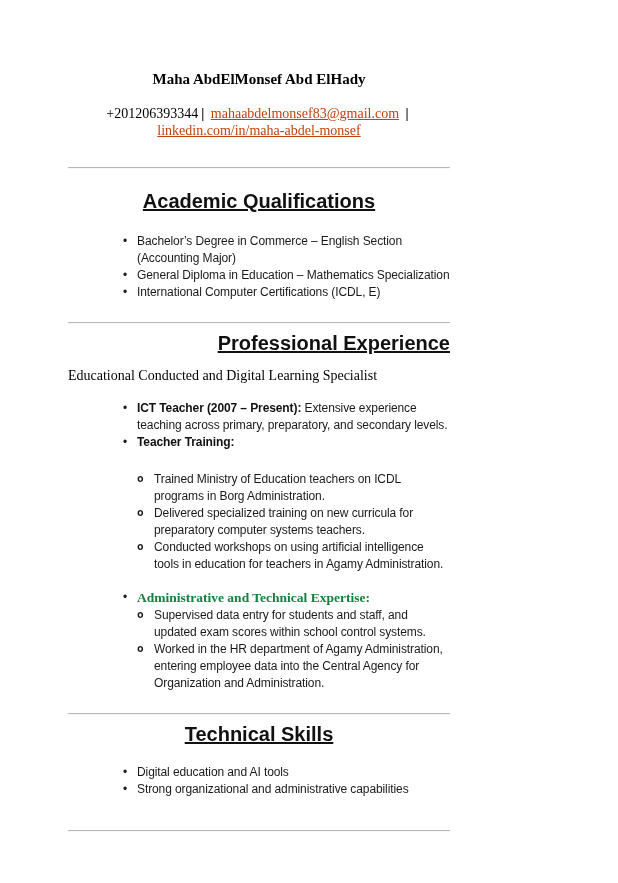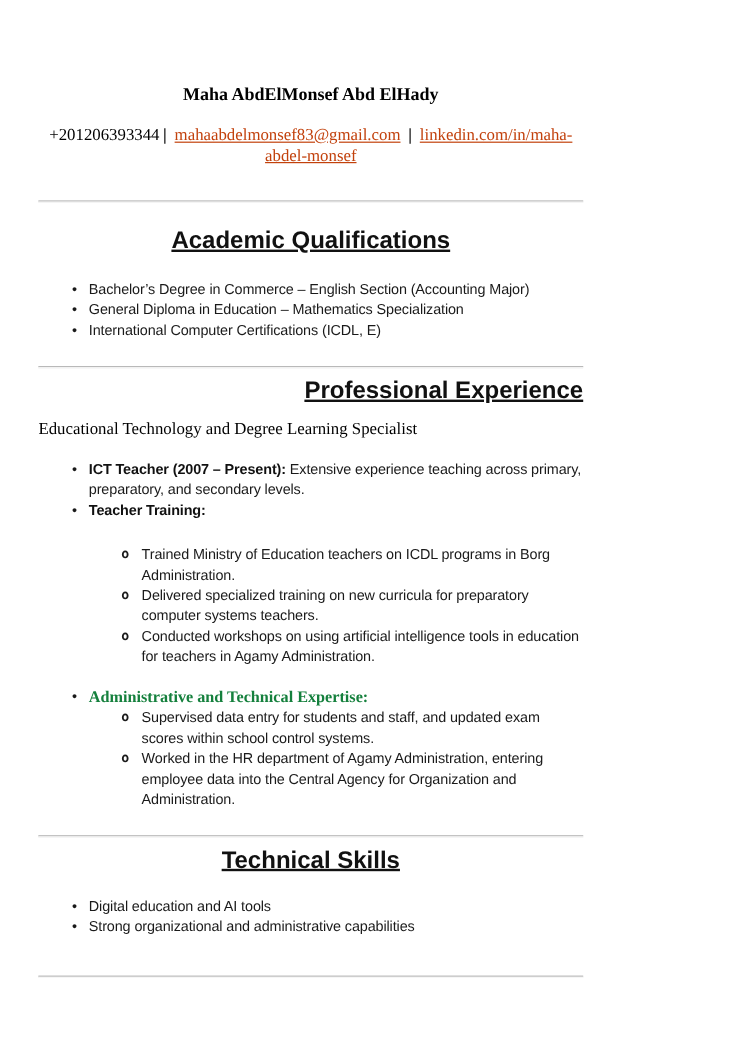--- a/index.html
+++ b/index.html
@@ -5,21 +5,21 @@
   * { box-sizing: border-box; }
   html, body { margin: 0; padding: 0; }
   body {
     width: 618px;
     height: 883px;
     background: #ffffff;
     font-family: "Liberation Sans", sans-serif;
     color: #1a1a1a;
     overflow: hidden;
   }
-  .page { padding: 0 32px; width: 518px; }
+  .page { padding: 0 68px; width: 518px; }
 
   
   .name {
     margin-top: 71px;
     text-align: center;
     font-family: "Liberation Serif", serif;
     font-weight: bold;
     font-size: 15px;
     line-height: 17px;
     color: #000;
@@ -78,21 +78,21 @@
   ul {
     margin: 0;
     padding: 0;
     list-style: none;
     font-size: 12px;
     line-height: 17px;
     letter-spacing: -0.1px;
     color: #1a1a1a;
   }
   ul.l1 { padding-left: 42px; }
-  ul.l1 > li { position: relative; }
+  ul.l1 > li { position: relative; margin-left: 27px; }
   ul.l1 > li::before {
     content: "\2022";
     position: absolute;
     left: -14px;
     top: 0;
     font-size: 12px;
     color: #1a1a1a;
   }
   ul.l2 { padding-left: 86px; }
   ul.l2 > li { position: relative; }
@@ -142,21 +142,21 @@
   <ul class="l1 ul-acad">
     <li>Bachelor’s Degree in Commerce – English Section (Accounting Major)</li>
     <li>General Diploma in Education – Mathematics Specialization</li>
     <li>International Computer Certifications (ICDL, E)</li>
   </ul>
 
   <div class="rule rule2"></div>
 
   <h2 class="h-exp">Professional Experience</h2>
 
-  <div class="subtitle">Educational Technology and Degree Learning Specialist</div>
+  <div class="subtitle">Educational Conducted and Digital Learning Specialist</div>
 
   <ul class="l1 ul-exp1">
     <li><b class="lead">ICT Teacher (2007 – Present):</b><span> Extensive experience teaching across primary, preparatory, and secondary levels.</span></li>
     <li><b class="lead">Teacher Training:</b></li>
   </ul>
 
   <ul class="l2 ul-train">
     <li>Trained Ministry of Education teachers on ICDL programs in Borg Administration.</li>
     <li>Delivered specialized training on new curricula for preparatory computer systems teachers.</li>
     <li>Conducted workshops on using artificial intelligence tools in education for teachers in Agamy Administration.</li>

